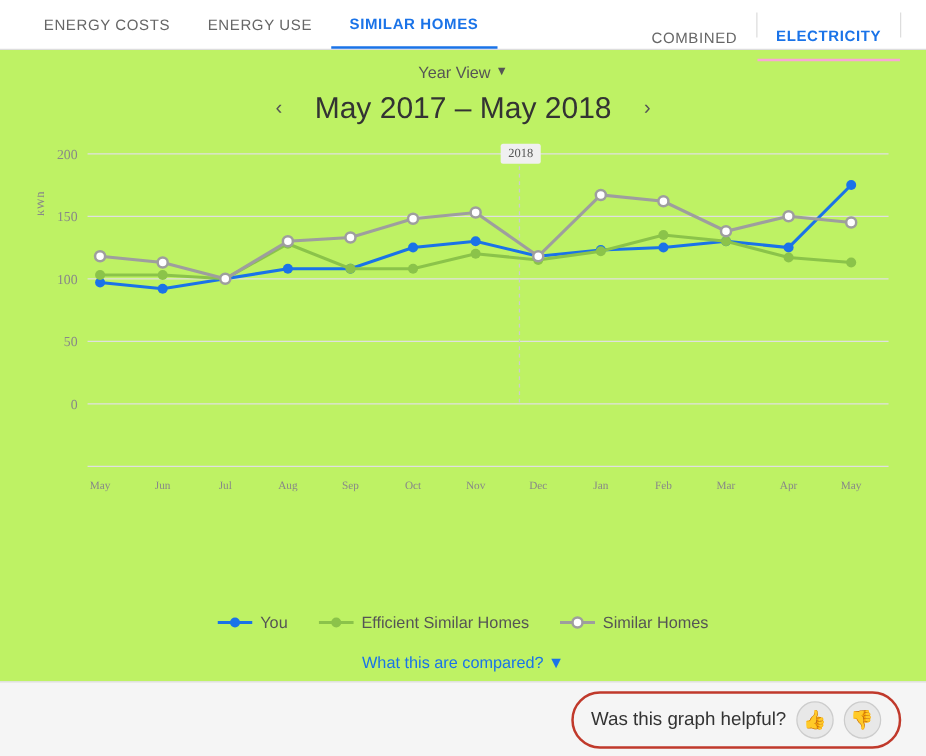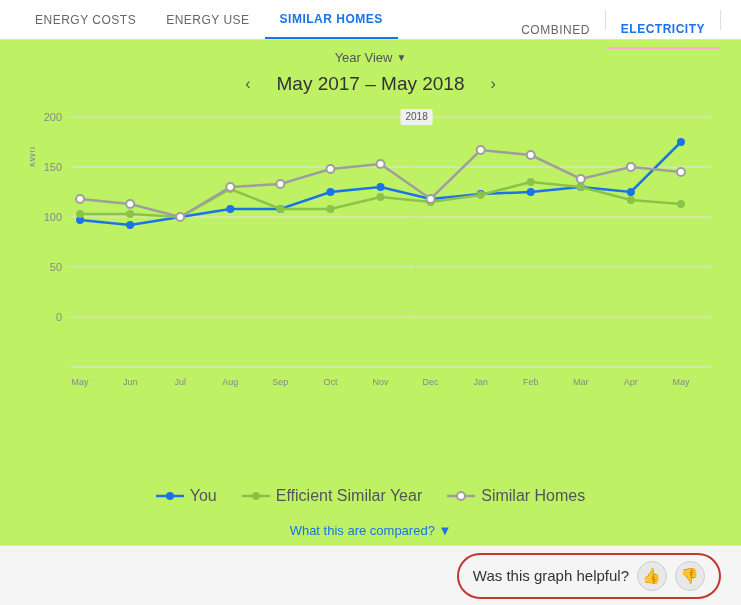--- a/index.html
+++ b/index.html
@@ -18,28 +18,28 @@
     .nav-right .nav-item.active { color: #1a73e8; border-bottom: 2px solid #f9a8d4; }
 
     
     .chart-section { flex: 1; padding: 10px 30px 0 30px; display: flex; flex-direction: column; }
 
     
     .year-controls { display: flex; align-items: center; justify-content: center; margin-bottom: 8px; gap: 15px; }
     .year-view-label { font-size: 13px; color: #555; display: flex; align-items: center; gap: 4px; }
     .year-nav { display: flex; align-items: center; gap: 20px; }
     .nav-arrow { background: none; border: none; cursor: pointer; font-size: 16px; color: #555; padding: 2px 6px; }
-    .date-range { font-size: 19px; color: #333; font-weight: 400; }
-
-    
-    .chart-wrapper { flex: 1; position: relative; }
+    .date-range { font-size: 24px; color: #333; font-weight: 400; }
+
+    
+    .chart-wrapper { flex: 1; position: relative; font-family: Liberation Serif, serif; }
 
     
     .legend { display: flex; align-items: center; justify-content: center; gap: 25px; padding: 10px 0; }
-    .legend-item { display: flex; align-items: center; gap: 6px; font-size: 16px; color: #555; }
+    .legend-item { display: flex; align-items: center; gap: 6px; font-size: 13px; color: #555; }
 
     
     .what-homes { text-align: center; padding: 6px 0; }
     .what-homes a { color: #1a73e8; font-size: 13px; text-decoration: none; }
 
     
     .bottom-bar { background: #f5f5f5; border-top: 1px solid #ddd; display: flex; align-items: center; justify-content: flex-end; padding: 10px 20px; height: 60px; }
     .helpful-container { display: flex; align-items: center; gap: 8px; border: 2px solid #c0392b; border-radius: 25px; padding: 6px 14px; }
     .helpful-text { font-size: 15px; color: #333; font-weight: 500; }
     .thumb-btn { background: #e8e8e8; border: 1px solid #ccc; border-radius: 50%; width: 30px; height: 30px; display: flex; align-items: center; justify-content: center; cursor: pointer; font-size: 15px; }
@@ -194,21 +194,21 @@
             <line x1="0" y1="6" x2="28" y2="6" stroke="#1a73e8" stroke-width="2.5"></line>
             <circle cx="14" cy="6" r="4" fill="#1a73e8"></circle>
           </svg>
         <span>You</span>
       </div>
       <div class="legend-item">
         <svg width="28" height="12">
             <line x1="0" y1="6" x2="28" y2="6" stroke="#8bc34a" stroke-width="2.5"></line>
             <circle cx="14" cy="6" r="4" fill="#8bc34a"></circle>
           </svg>
-        <span>Efficient Similar Year</span>
+        <span>Efficient Similar Homes</span>
       </div>
       <div class="legend-item">
         <svg width="28" height="12">
             <line x1="0" y1="6" x2="28" y2="6" stroke="#9e9e9e" stroke-width="2.5"></line>
             <circle cx="14" cy="6" r="4" fill="white" stroke="#9e9e9e" stroke-width="2"></circle>
           </svg>
         <span>Similar Homes</span>
       </div>
     </div>
 

